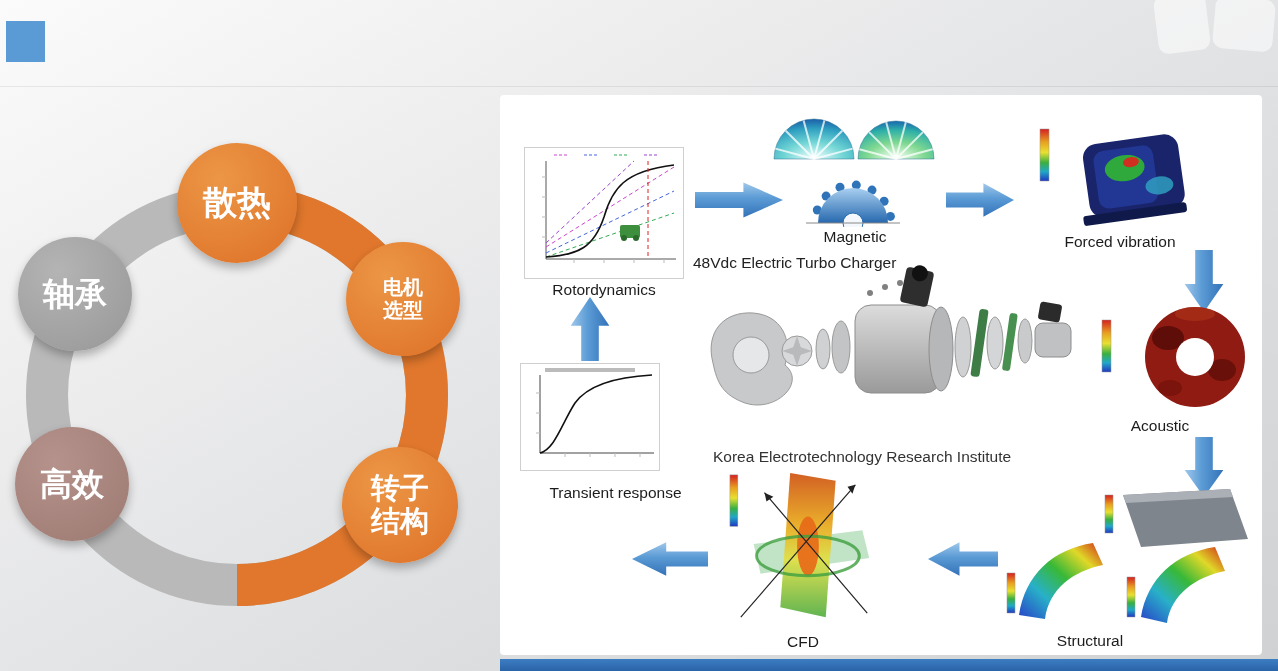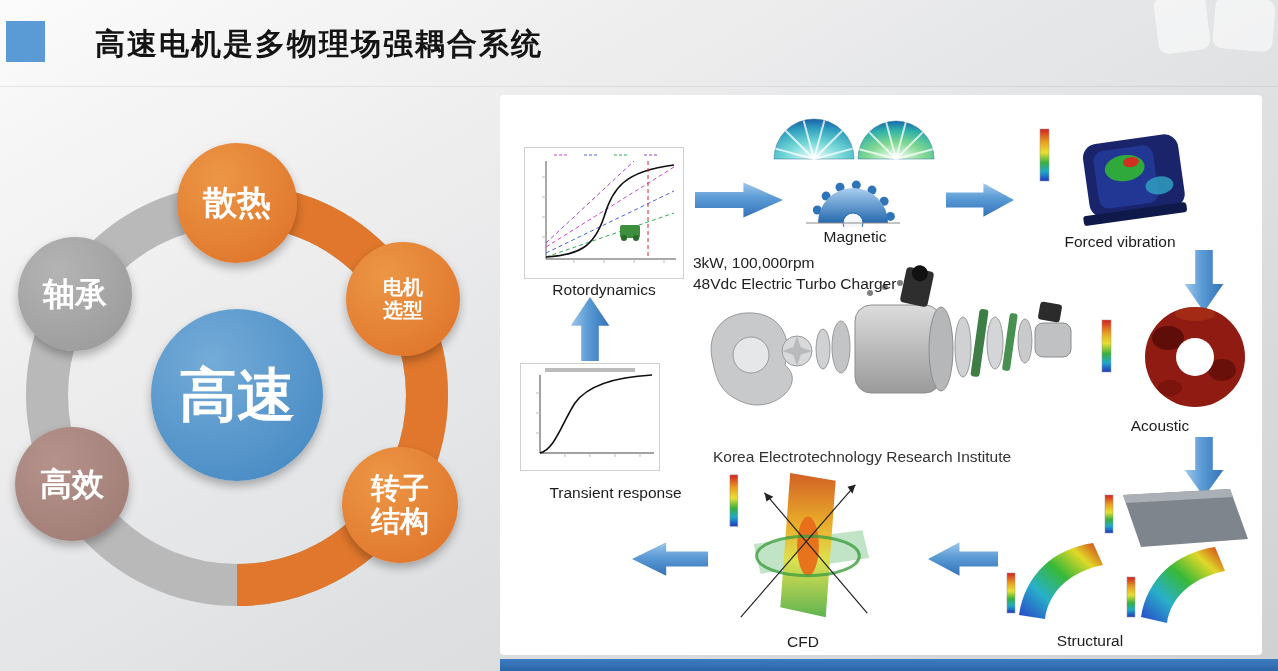--- a/index.html
+++ b/index.html
@@ -107,21 +107,20 @@
           <stop offset="1" stop-color="#58b048"></stop>
       </linearGradient>
       <linearGradient id="grayPart" x1="0" y1="0" x2="0" y2="1">
         <stop offset="0" stop-color="#dcdcdc"></stop>
           <stop offset="1" stop-color="#9a9a9a"></stop>
       </linearGradient>
     </defs>
   </svg>
 
   <div class="accent-square"></div>
-  <div class="slide-title">高速电机是多物理场强耦合系统</div>
   <div class="header-rule"></div>
 
   <div class="watermark">
     <div class="wm-a"></div>
     <div class="wm-b"></div>
   </div>
 
   <div class="cycle">
     <svg class="ring" viewBox="0 0 500 575">
       <circle cx="237" cy="310" r="190" fill="none" stroke="#b9b9b9" stroke-width="42"></circle>
@@ -136,23 +135,20 @@
     <div class="cycle-node node-motor">
       <span>电机
 选型</span>
     </div>
     <div class="cycle-node node-eff">
       <span>高效</span>
     </div>
     <div class="cycle-node node-rotor">
       <span>转子
 结构</span>
-    </div>
-    <div class="cycle-node node-center">
-      <span>高速</span>
     </div>
   </div>
 
   <div class="panel">
 
     <svg class="img" style="left:24px;top:52px;width:160px;height:132px" viewBox="0 0 160 132">
       <rect x="0.5" y="0.5" width="159" height="131" fill="#fff" stroke="#cfcfcf"></rect>
       <line x1="30" y1="8" x2="44" y2="8" stroke="#cc44cc" stroke-dasharray="3 2"></line>
       <line x1="60" y1="8" x2="74" y2="8" stroke="#4466dd" stroke-dasharray="3 2"></line>
       <line x1="90" y1="8" x2="104" y2="8" stroke="#33aa55" stroke-dasharray="3 2"></line>
@@ -319,21 +315,20 @@
       <ellipse cx="300" cy="100" rx="8" ry="26" fill="#d4d5d6" stroke="#9a9a9a"></ellipse>
       <g transform="rotate(8 315 98)">
           <rect x="311" y="70" width="8" height="58" rx="3" fill="#47904f"></rect>
         </g>
       <ellipse cx="330" cy="98" rx="7" ry="22" fill="#c8cacb" stroke="#9a9a9a"></ellipse>
       <rect x="340" y="80" width="36" height="34" rx="8" fill="#bfc1c3" stroke="#8d8d8d"></rect>
       <rect x="344" y="60" width="22" height="18" rx="3" fill="#2b2b2b" transform="rotate(10 355 69)"></rect>
     </svg>
 
     <div class="spec">
-      <div>3kW, 100,000rpm</div>
       <div>48Vdc Electric Turbo Charger</div>
     </div>
     <div class="caption">Korea Electrotechnology Research Institute</div>
 
   </div>
 
   <div class="bottom-bar"></div>
 </div>
 
 </body></html>

